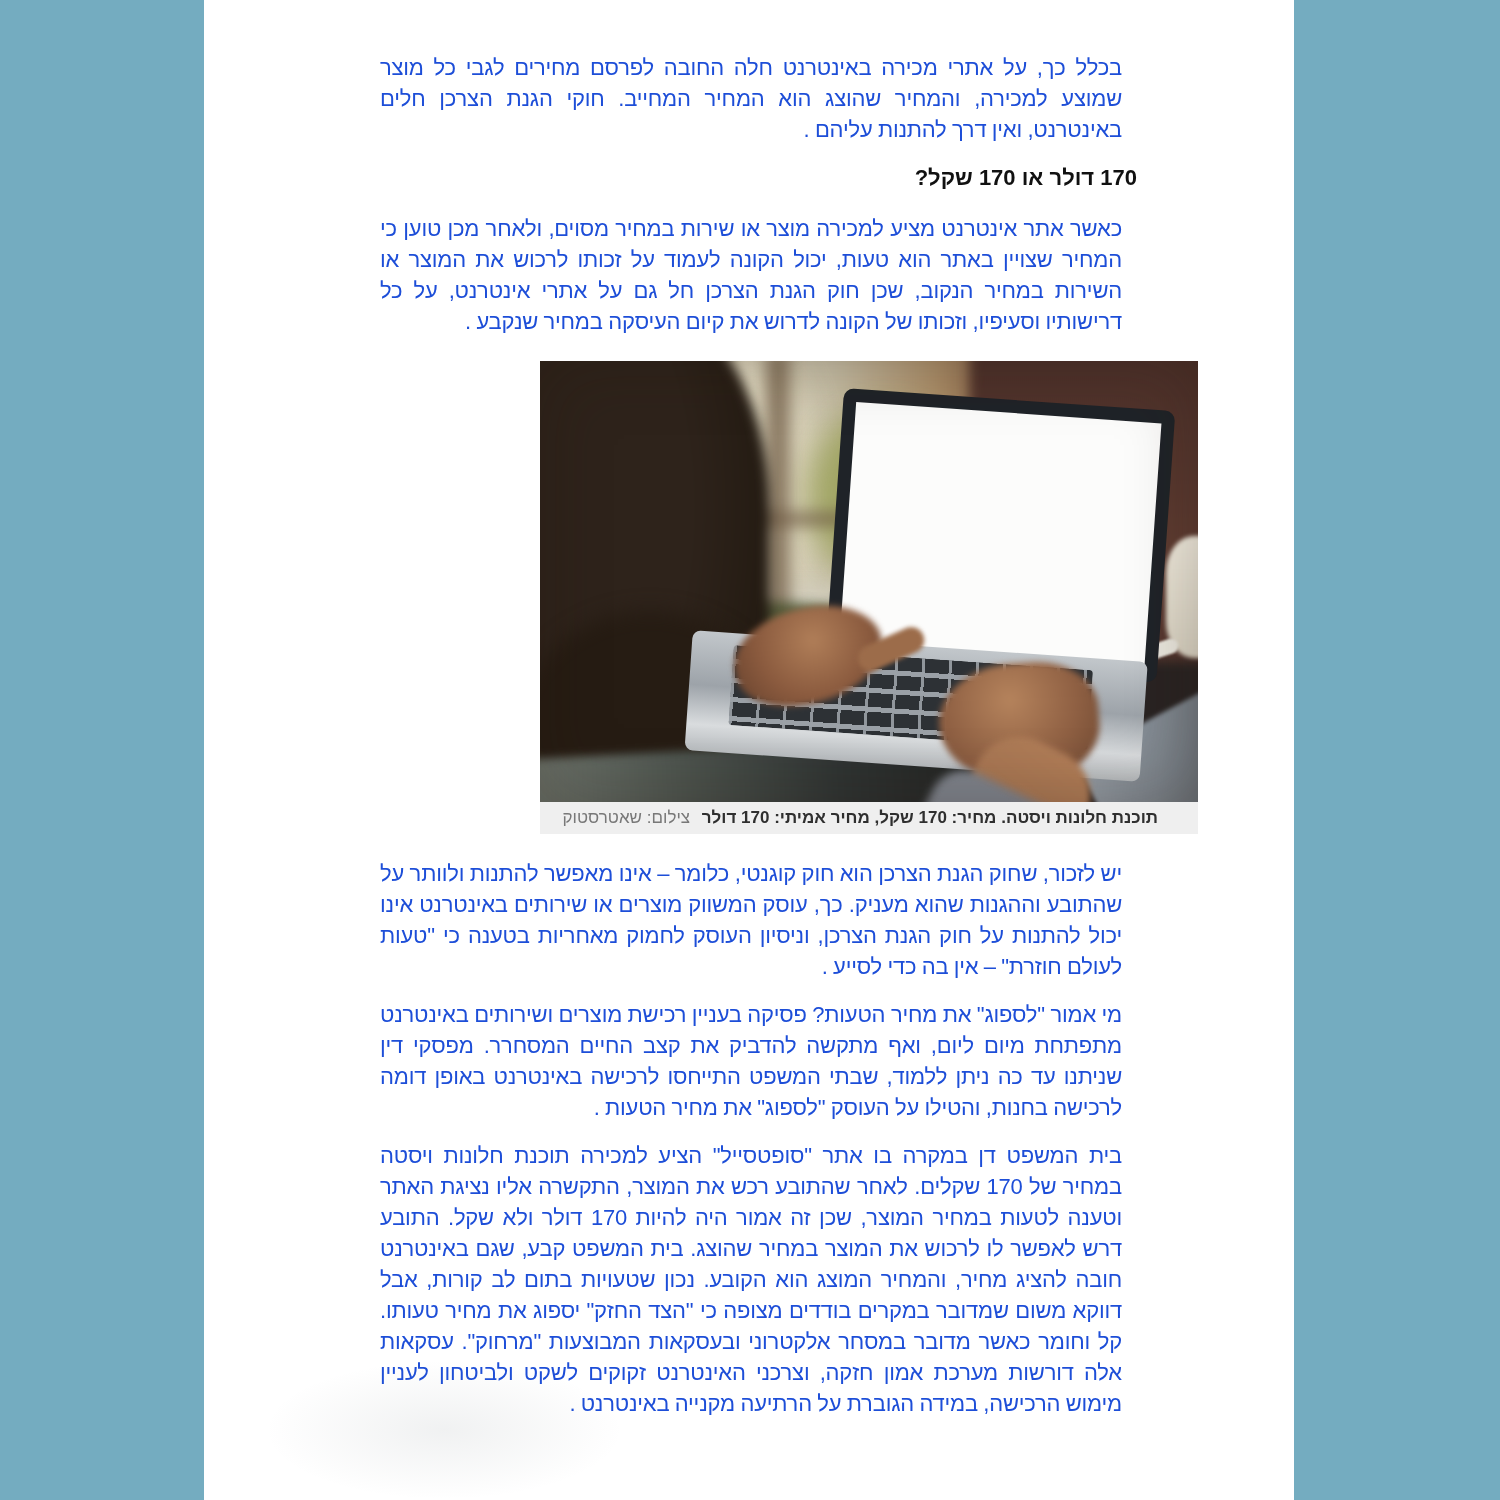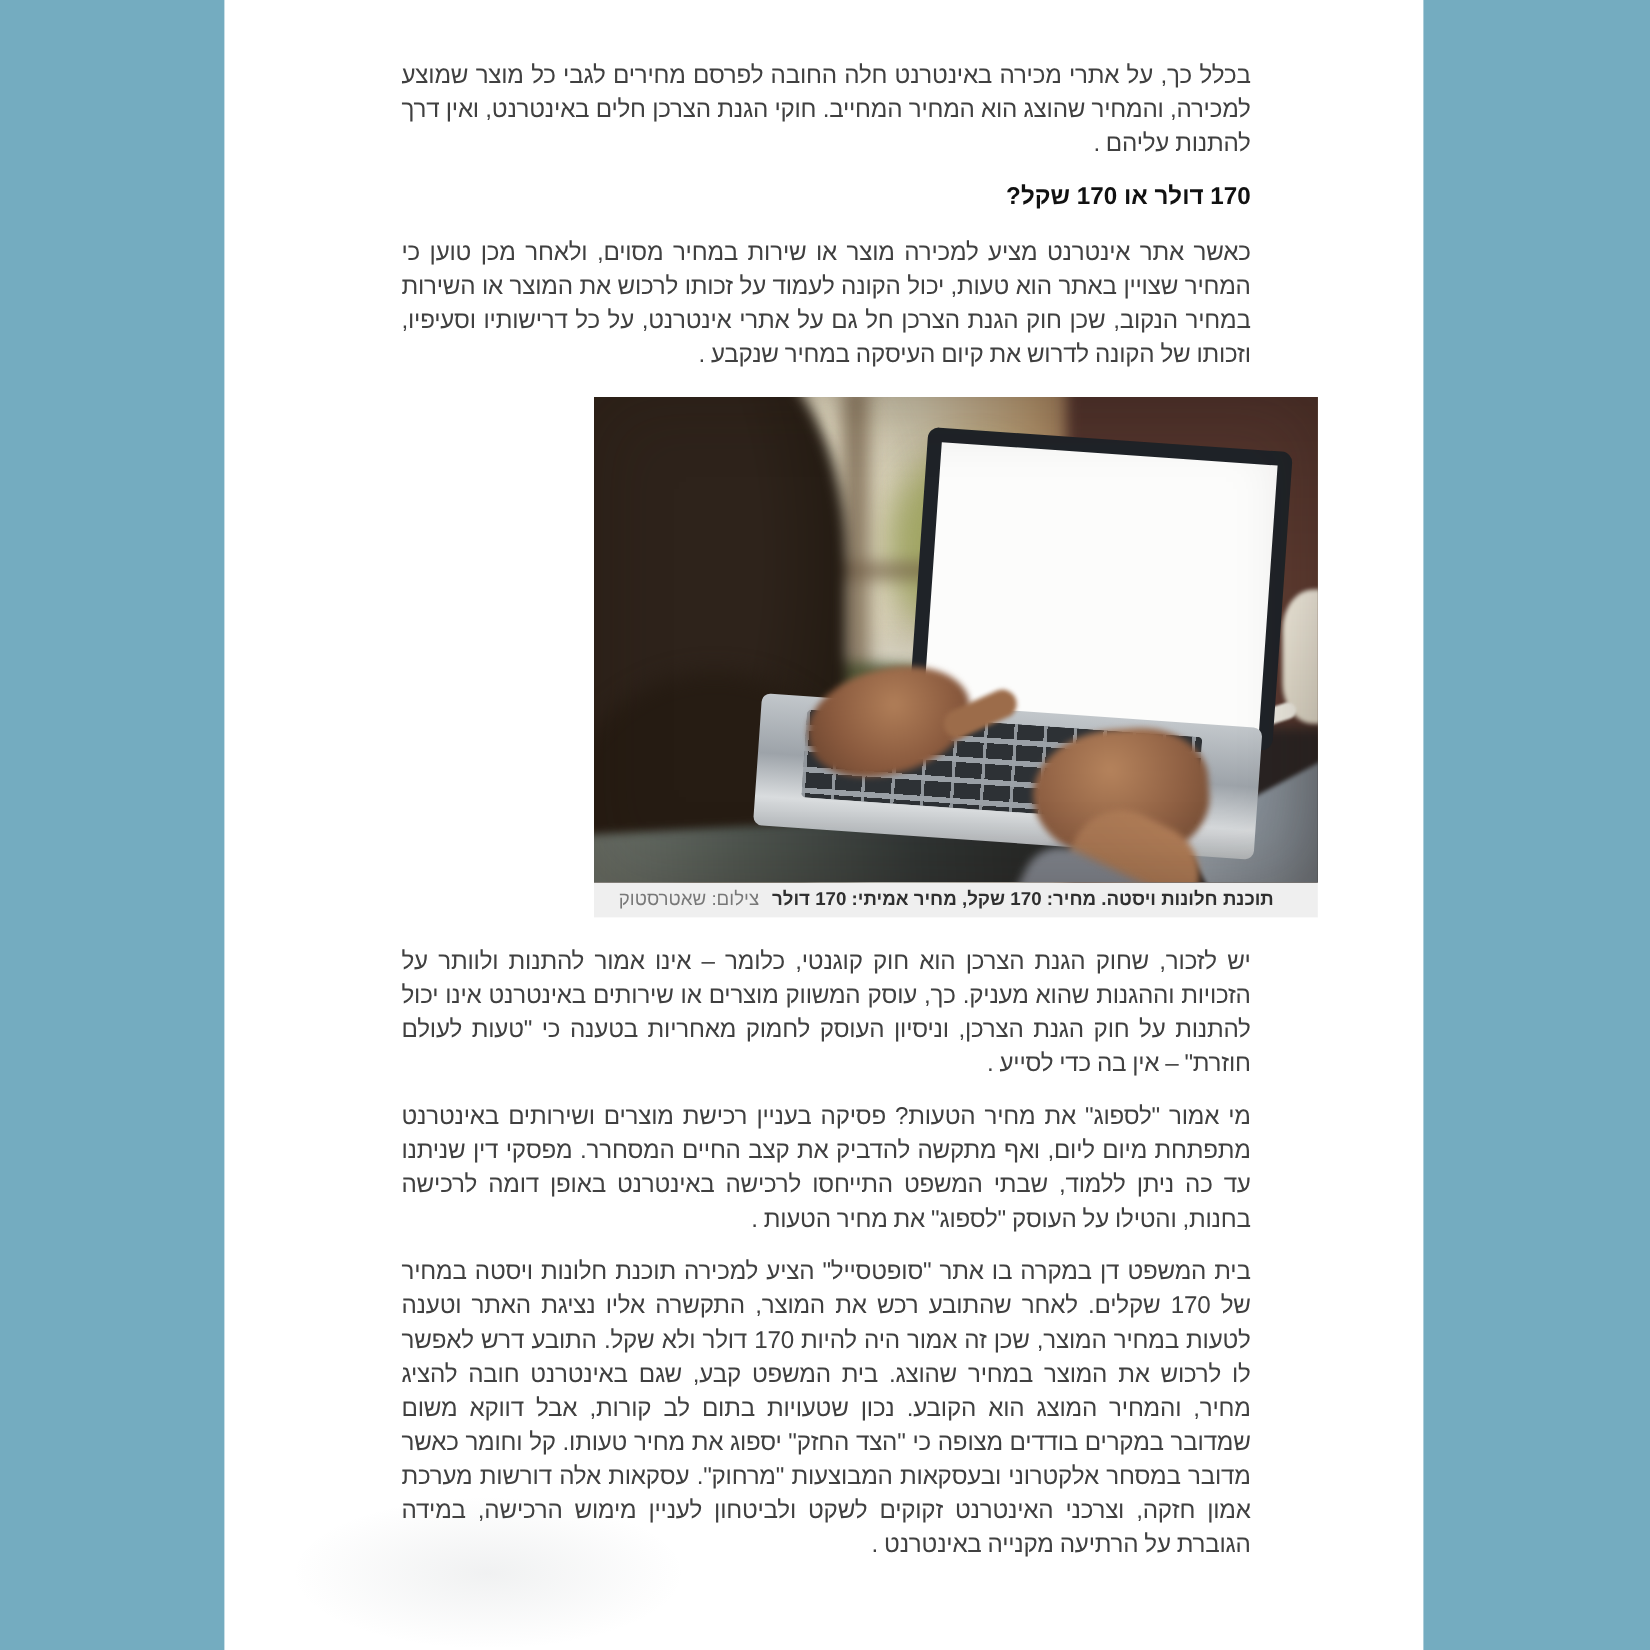--- a/index.html
+++ b/index.html
@@ -5,22 +5,22 @@
 <style>
   html,body{margin:0;padding:0;}
   body{background:#74acc0;font-family:"Liberation Sans","DejaVu Sans",sans-serif;}
   .canvas{position:relative;width:1500px;height:1500px;background:#74acc0;overflow:hidden;}
   .paper{
     position:absolute;left:204px;top:0;width:1090px;height:1500px;
     background:#ffffff;overflow:hidden;direction:rtl;box-sizing:border-box;
     padding:52px 157px 0 161px;color:#1f1f1f;
   }
   .para{
-    margin:0 0 17px;font-size:22px;line-height:31px;text-align:justify;
-    word-spacing:-0.5px;letter-spacing:-0.2px;color:#404040;
+    margin:0 15px 17px;font-size:22px;line-height:31px;text-align:justify;
+    word-spacing:-0.5px;letter-spacing:-0.2px;color:#1d4ed8;
   }
   .heading{
     margin:0 0 20px;font-size:22px;line-height:31px;font-weight:bold;color:#111111;
   }
   .photo-figure{margin:24px -61px 24px 0;width:658px;padding:0;}
   .photo{position:relative;width:658px;height:441px;overflow:hidden;background:#6b5a43;}
   .ph{position:absolute;}
   .bg-window{left:80px;top:-20px;width:380px;height:480px;
     background:linear-gradient(90deg,#8a7356 0%,#cfc6ad 25%,#c7c0a8 55%,#a88a64 85%,#7a5742 100%);
     filter:blur(10px);}
@@ -122,21 +122,21 @@
           <div class="sleeve"></div>
         </div>
         <div class="ph vignette"></div>
       </div>
       <figcaption class="caption-bar">
         <span class="cap-main">תוכנת חלונות ויסטה. מחיר: 170 שקל, מחיר אמיתי: 170 דולר</span>
         <span class="cap-credit">צילום: שאטרסטוק</span>
       </figcaption>
     </figure>
 
-    <p class="para">יש לזכור, שחוק הגנת הצרכן הוא חוק קוגנטי, כלומר – אינו אמור להתנות ולוותר על הזכויות וההגנות שהוא מעניק. כך, עוסק המשווק מוצרים או שירותים באינטרנט אינו יכול להתנות על חוק הגנת הצרכן, וניסיון העוסק לחמוק מאחריות בטענה כי "טעות לעולם חוזרת" – אין בה כדי לסייע .</p>
+    <p class="para">יש לזכור, שחוק הגנת הצרכן הוא חוק קוגנטי, כלומר – אינו מאפשר להתנות ולוותר על שהתובע וההגנות שהוא מעניק. כך, עוסק המשווק מוצרים או שירותים באינטרנט אינו יכול להתנות על חוק הגנת הצרכן, וניסיון העוסק לחמוק מאחריות בטענה כי "טעות לעולם חוזרת" – אין בה כדי לסייע .</p>
 
     <p class="para">מי אמור "לספוג" את מחיר הטעות? פסיקה בעניין רכישת מוצרים ושירותים באינטרנט מתפתחת מיום ליום, ואף מתקשה להדביק את קצב החיים המסחרר. מפסקי דין שניתנו עד כה ניתן ללמוד, שבתי המשפט התייחסו לרכישה באינטרנט באופן דומה לרכישה בחנות, והטילו על העוסק "לספוג" את מחיר הטעות .</p>
 
     <p class="para">בית המשפט דן במקרה בו אתר "סופטסייל" הציע למכירה תוכנת חלונות ויסטה במחיר של 170 שקלים. לאחר שהתובע רכש את המוצר, התקשרה אליו נציגת האתר וטענה לטעות במחיר המוצר, שכן זה אמור היה להיות 170 דולר ולא שקל. התובע דרש לאפשר לו לרכוש את המוצר במחיר שהוצג. בית המשפט קבע, שגם באינטרנט חובה להציג מחיר, והמחיר המוצג הוא הקובע. נכון שטעויות בתום לב קורות, אבל דווקא משום שמדובר במקרים בודדים מצופה כי "הצד החזק" יספוג את מחיר טעותו. קל וחומר כאשר מדובר במסחר אלקטרוני ובעסקאות המבוצעות "מרחוק". עסקאות אלה דורשות מערכת אמון חזקה, וצרכני האינטרנט זקוקים לשקט ולביטחון לעניין מימוש הרכישה, במידה הגוברת על הרתיעה מקנייה באינטרנט .</p>
 
     <div class="scan-smudge"></div>
   </div>
 </div>
 
 </body></html>

